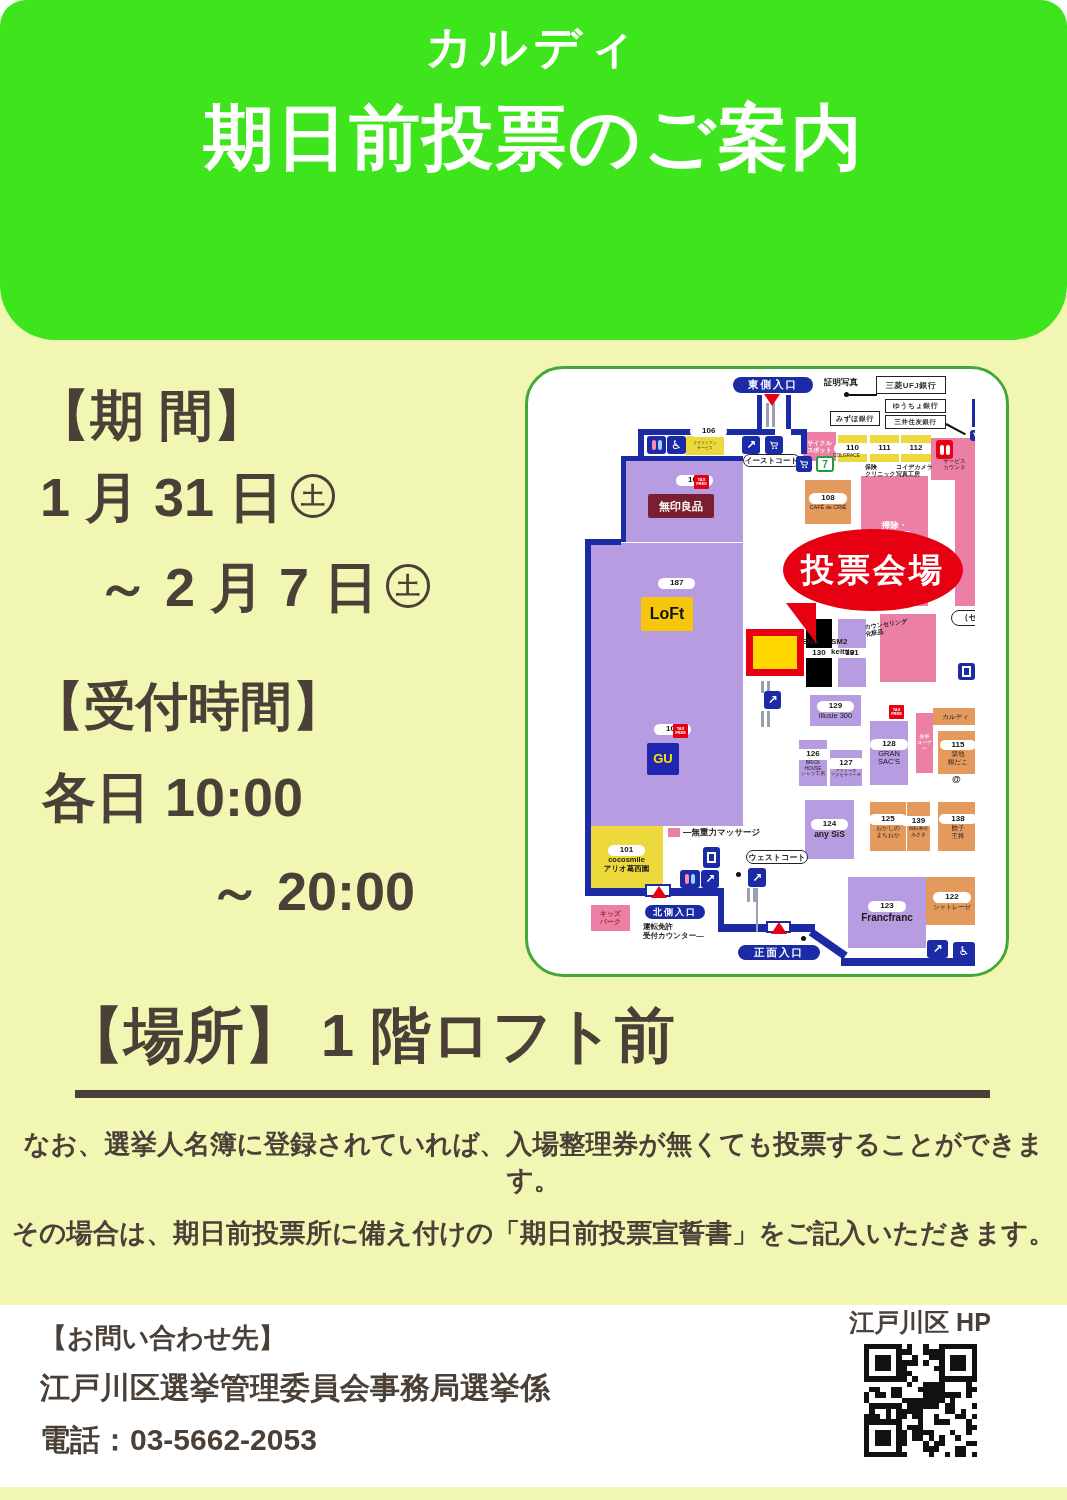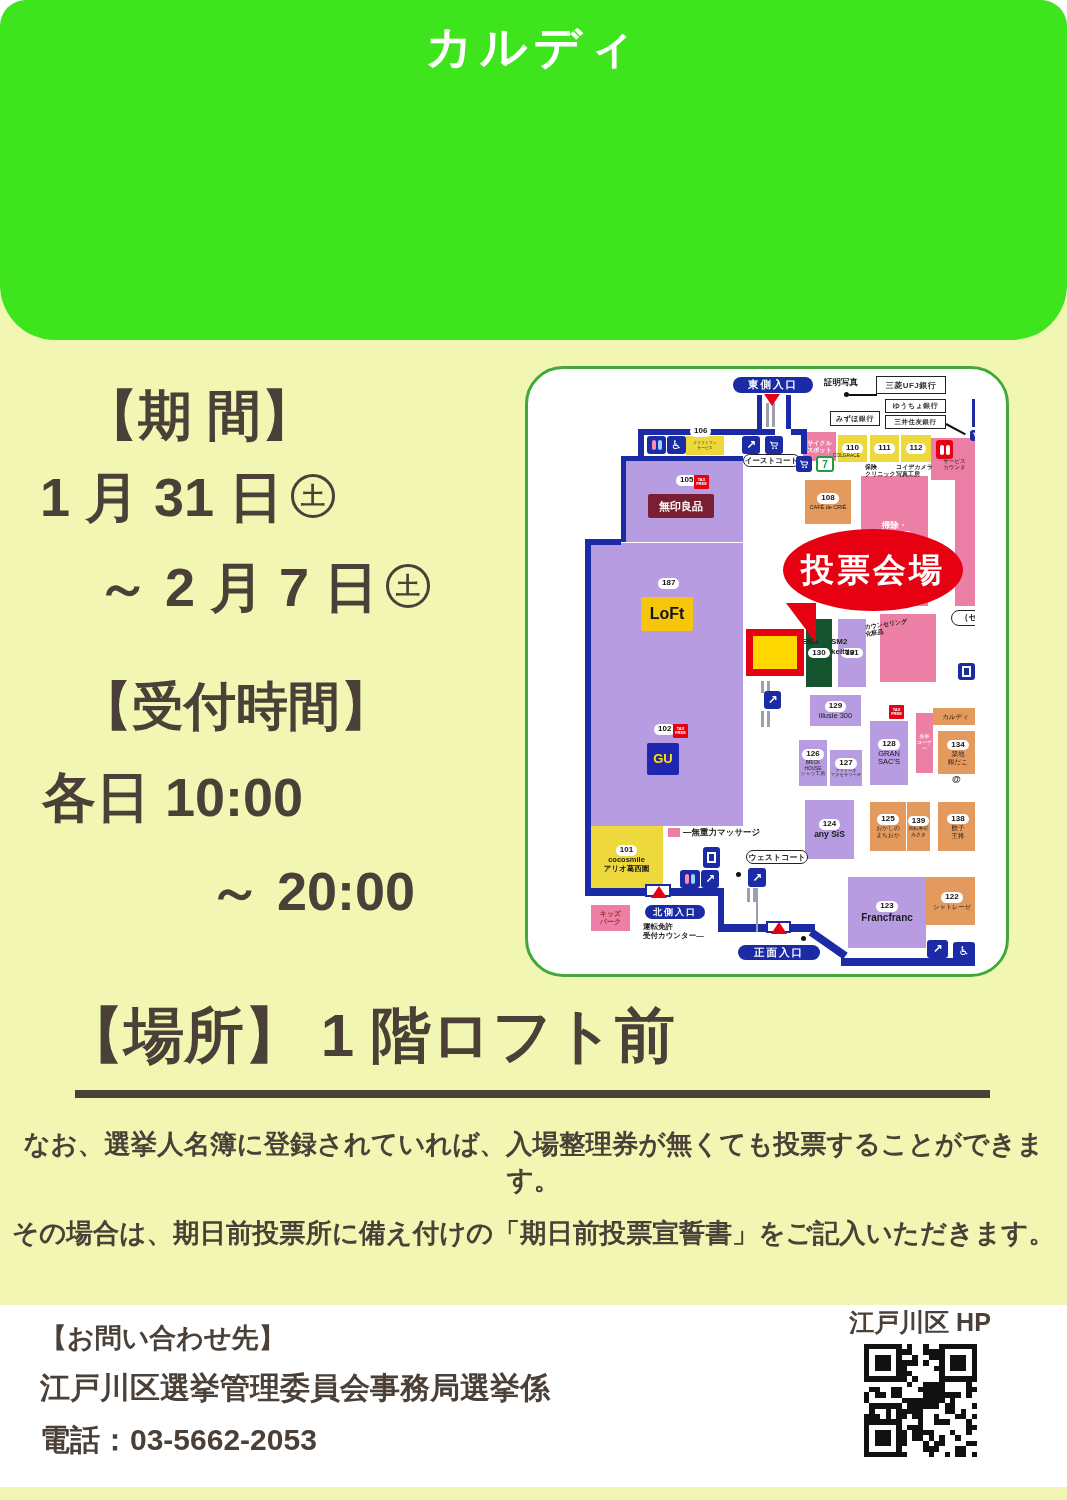--- a/index.html
+++ b/index.html
@@ -12,21 +12,21 @@
   .footer-band{left:0;top:1305px;width:1067px;height:182px;background:#ffffff;}
   
   .header{left:0;top:0;width:1067px;height:340px;background:#3ee51d;
           border-radius:26px 26px 55px 55px;display:flex;flex-direction:column;
           align-items:center;justify-content:flex-start;color:#ffffff;text-align:center;}
   .h-line1{margin-top:26px;font-size:60px;font-weight:800;letter-spacing:8px;}
   .h-line2{margin-top:16px;font-size:47px;font-weight:800;letter-spacing:6px;}
   .h-line3{margin-top:12px;font-size:71px;font-weight:800;letter-spacing:2px;}
   
   .ink{color:#4a4038;}
-  .info-label{font-weight:800;margin-left:48px;}
+  .info-label{font-weight:800;}
   .daymark{display:inline-flex;width:38px;height:38px;border:3px solid #4a4038;border-radius:50%;
            font-size:24px;font-weight:700;align-items:center;justify-content:center;
            vertical-align:middle;margin-left:8px;position:relative;top:-6px;}
   .place-line{font-size:60px;font-weight:800;}
   .place-underline{left:75px;top:1090px;width:915px;height:8px;background:#4a4038;}
   .notes{left:0;top:1126px;width:1067px;text-align:center;}
   .notes .n1{font-size:29px;font-weight:800;margin-bottom:21px;}
   .notes .n2{font-size:26.5px;font-weight:800;margin-bottom:17px;}
   .notes .n3{font-size:26.5px;font-weight:800;}
   
@@ -37,21 +37,21 @@
   .qr{left:864px;top:1344px;width:113px;height:113px;display:grid;
       grid-template-columns:repeat(21,1fr);grid-template-rows:repeat(21,1fr);background:#fff;}
   .qr span{display:block;}
   
   .map-panel{left:525px;top:366px;width:478px;height:605px;background:#ffffff;
              border:3px solid #43a838;border-radius:38px;overflow:hidden;}
   .map-panel *{box-sizing:border-box;}
   .blk{position:absolute;display:flex;flex-direction:column;align-items:center;
        justify-content:center;text-align:center;white-space:pre-line;line-height:1.15;}
   .numchip{display:inline-block;background:#fff;color:#111;border-radius:9px;
-           font-weight:800;padding:1px 4px;line-height:1.1;}
+           font-weight:800;padding:1px 12px;line-height:1.1;}
   .taxchip{position:absolute;background:#e60012;color:#fff;font-size:4px;font-weight:800;
            line-height:1.05;display:flex;align-items:center;justify-content:center;
            text-align:center;border-radius:1px;white-space:pre-line;}
   .pill{position:absolute;background:#1b2aa5;color:#fff;font-weight:800;border-radius:9px;
         display:flex;align-items:center;justify-content:center;letter-spacing:2px;}
   .oval{position:absolute;background:#fff;border:1.5px solid #222;border-radius:10px;
         color:#222;font-weight:700;display:flex;align-items:center;justify-content:center;}
   .bank{position:absolute;background:#fff;border:1.5px solid #222;color:#333;font-weight:700;
         display:flex;align-items:center;justify-content:center;letter-spacing:0.5px;}
   .mtext{position:absolute;color:#222;white-space:pre-line;line-height:1.2;text-align:left;}
@@ -68,20 +68,21 @@
 </style>
 </head>
 <body>
 
 <div class="abs main-bg"></div>
 <div class="abs footer-band"></div>
 <div class="abs bottom-strip"></div>
 
 <div class="abs header">
   <div class="h-line2">カルディ</div>
+  <div class="h-line3">期日前投票のご案内</div>
 </div>
 
 <div class="abs ink info-label" style="left:36px;top:380px;font-size:54px;">【期 間】</div>
 <div class="abs ink" style="left:40px;top:462px;font-size:54px;font-weight:800;">
   <span>1 月 31 日</span><span class="daymark">土</span>
 </div>
 <div class="abs ink" style="left:96px;top:552px;font-size:54px;font-weight:800;">
   <span>～ 2 月 7 日</span><span class="daymark">土</span>
 </div>
 <div class="abs ink info-label" style="left:32px;top:672px;font-size:52px;">【受付時間】</div>
@@ -549,35 +550,35 @@
     <div class="blk" style="left: 58px; top: 174px; width: 157px; height: 139px; background: rgb(184, 156, 226);"></div>
     <div class="blk" style="left: 60px; top: 311px; width: 155px; height: 146px; background: rgb(184, 156, 226);"></div>
     <div class="blk" style="left: 158px; top: 67px; width: 38px; height: 19px; background: rgb(238, 217, 60);"><span style="font-size: 3.8px; color: rgb(26, 26, 26);">クラフトマン
 サービス</span></div>
     <div class="blk" style="left: 277px; top: 111px; width: 46px; height: 44px; background: rgb(228, 154, 93);"><span class="numchip" style="font-size: 8px;">108</span><span style="font-size: 5.5px; color: rgb(26, 26, 26);">CAFÉ de CRIÉ</span></div>
     <div class="blk" style="left: 333px; top: 107px; width: 67px; height: 130px; background: rgb(236, 127, 165);"><span style="font-size: 8.5px; color: rgb(255, 255, 255); font-weight: 800;">掃除・
 洗濯用品
 
 キッチン</span></div>
     <div class="blk" style="left: 427px; top: 107px; width: 38px; height: 130px; background: rgb(236, 127, 165);"></div>
-    <div class="blk" style="left: 278px; top: 250px; width: 26px; height: 68px; background: #14532d;"><span class="numchip" style="font-size: 8px;">130</span></div>
+    <div class="blk" style="left: 278px; top: 250px; width: 26px; height: 68px; background: #000000;"><span class="numchip" style="font-size: 8px;">130</span></div>
     <div class="blk" style="left: 310px; top: 250px; width: 28px; height: 68px; background: rgb(184, 156, 226);"><span class="numchip" style="font-size: 8px;">131</span></div>
     <div class="blk" style="left: 352px; top: 245px; width: 56px; height: 68px; background: rgb(236, 127, 165);"></div>
     <div class="blk" style="left: 282px; top: 326px; width: 51px; height: 31px; background: rgb(184, 156, 226);"><span class="numchip" style="font-size: 8px;">129</span><span style="font-size: 7.5px; color: rgb(26, 26, 26);">illusie 300</span></div>
     <div class="blk" style="left: 271px; top: 371px; width: 28px; height: 46px; background: rgb(184, 156, 226);"><span class="numchip" style="font-size: 8px;">126</span><span style="font-size: 4.8px; color: rgb(26, 26, 26);">BRICK
 HOUSE
 シャツ工房</span></div>
     <div class="blk" style="left: 302px; top: 381px; width: 32px; height: 36px; background: rgb(184, 156, 226);"><span class="numchip" style="font-size: 8px;">127</span><span style="font-size: 4.2px; color: rgb(26, 26, 26);">アマトーネ
 アクセサリーオ</span></div>
     <div class="blk" style="left: 342px; top: 352px; width: 38px; height: 64px; background: rgb(184, 156, 226);"><span class="numchip" style="font-size: 8px;">128</span><span style="font-size: 7.5px; color: rgb(26, 26, 26);">GRAN
 SAC'S</span></div>
     <div class="blk" style="left: 388px; top: 344px; width: 17px; height: 60px; background: rgb(236, 127, 165);"><span style="font-size: 5px; color: rgb(255, 255, 255);">催事
 コーナー</span></div>
     <div class="blk" style="left: 405px; top: 339px; width: 45px; height: 17px; background: rgb(228, 154, 93);"><span style="font-size: 6.5px; color: rgb(26, 26, 26);">カルディ</span></div>
-    <div class="blk" style="left: 410px; top: 362px; width: 40px; height: 43px; background: rgb(228, 154, 93);"><span class="numchip" style="font-size: 8px;">134</span><span style="font-size: 6.5px; color: rgb(26, 26, 26);">築地
+    <div class="blk" style="left: 410px; top: 362px; width: 40px; height: 43px; background: rgb(228, 154, 93);"><span class="numchip" style="font-size: 8px;">115</span><span style="font-size: 6.5px; color: rgb(26, 26, 26);">築地
 銀だこ</span></div>
     <div class="blk" style="left: 277px; top: 431px; width: 49px; height: 59px; background: rgb(184, 156, 226);"><span class="numchip" style="font-size: 8px;">124</span><span style="font-size: 8.5px; color: rgb(26, 26, 26); font-weight: 800;">any SiS</span></div>
     <div class="blk" style="left: 342px; top: 433px; width: 36px; height: 49px; background: rgb(228, 154, 93);"><span class="numchip" style="font-size: 8px;">125</span><span style="font-size: 5.8px; color: rgb(26, 26, 26);">おかしの
 まちおか</span></div>
     <div class="blk" style="left: 379px; top: 433px; width: 23px; height: 49px; background: rgb(228, 154, 93);"><span class="numchip" style="font-size: 8px;">139</span><span style="font-size: 4.8px; color: rgb(26, 26, 26);">回転寿司
 みさき</span></div>
     <div class="blk" style="left: 410px; top: 433px; width: 40px; height: 49px; background: rgb(228, 154, 93);"><span class="numchip" style="font-size: 8px;">138</span><span style="font-size: 6.5px; color: rgb(26, 26, 26);">餃子
 王将</span></div>
     <div class="blk" style="left: 62px; top: 457px; width: 73px; height: 67px; background: rgb(238, 217, 60);"><span class="numchip" style="font-size: 8px;">101</span><span style="font-size: 7.5px; color: rgb(26, 26, 26); font-weight: 800;">cocosmile
 アリオ葛西園</span></div>

